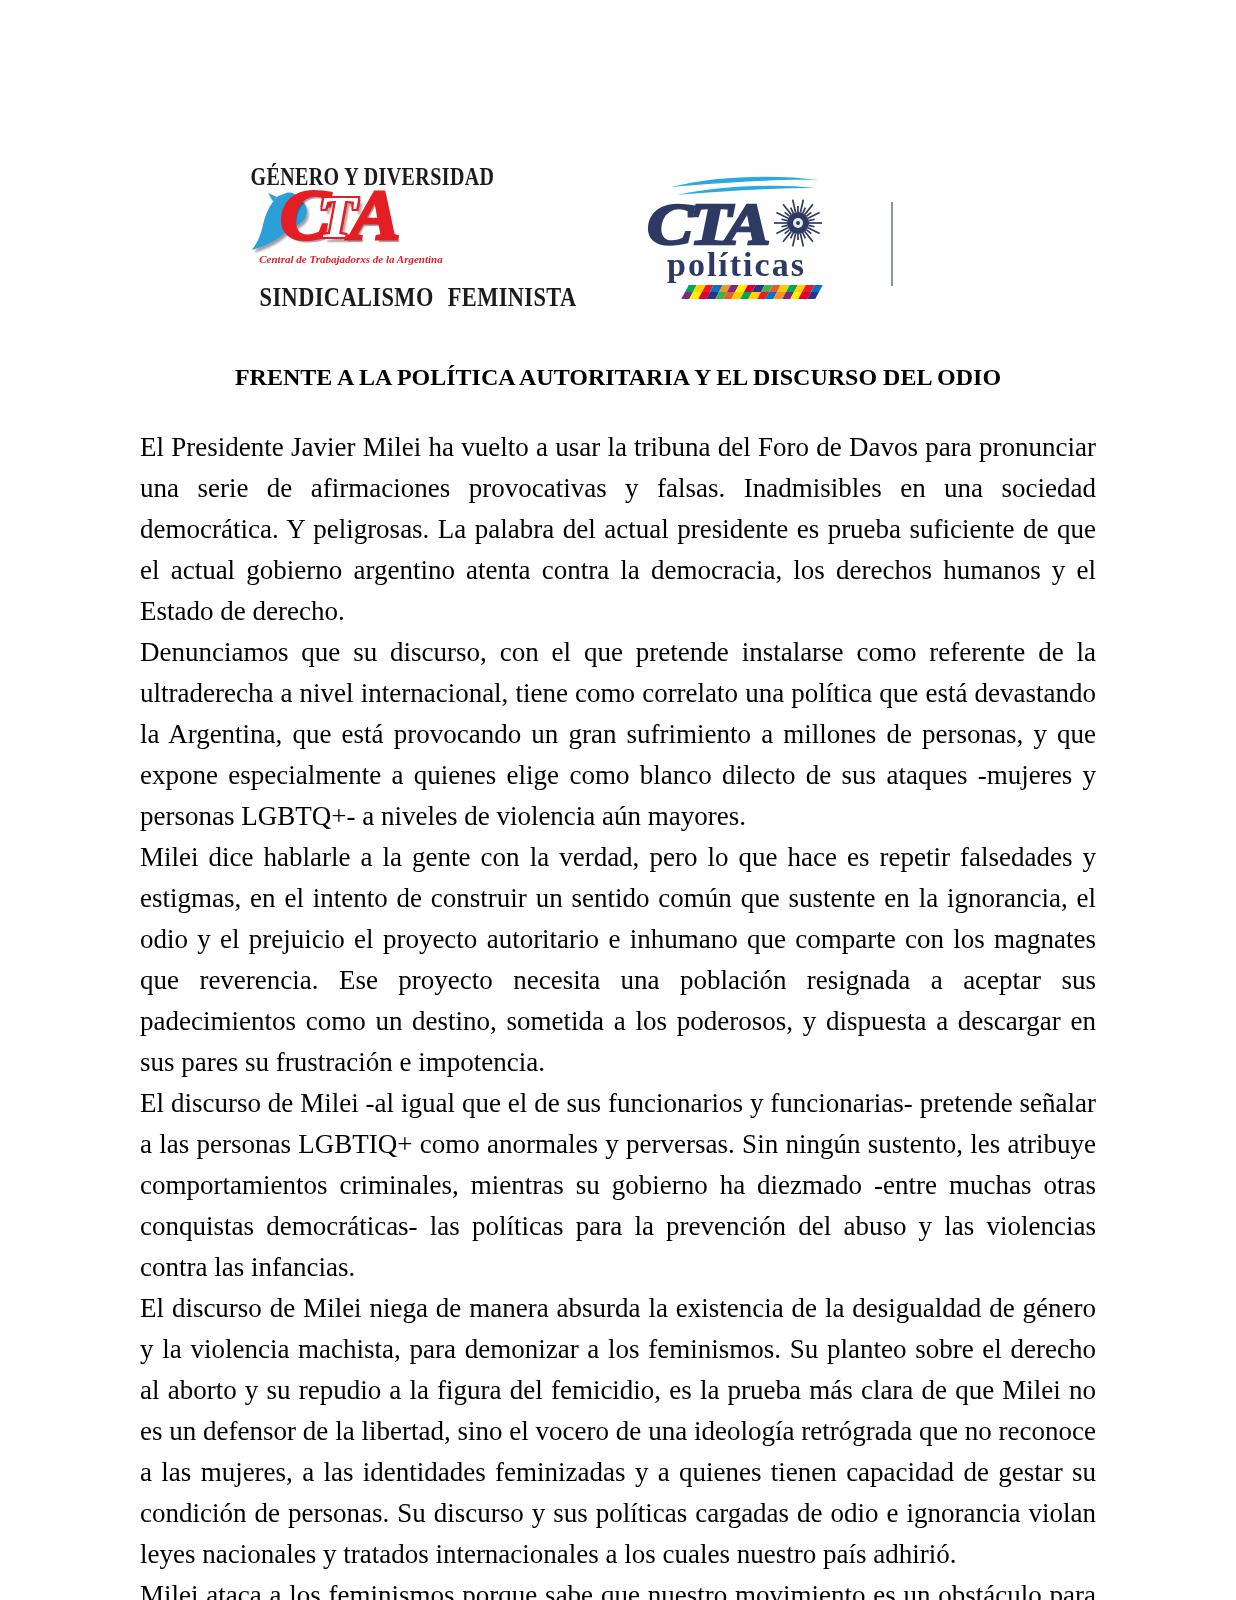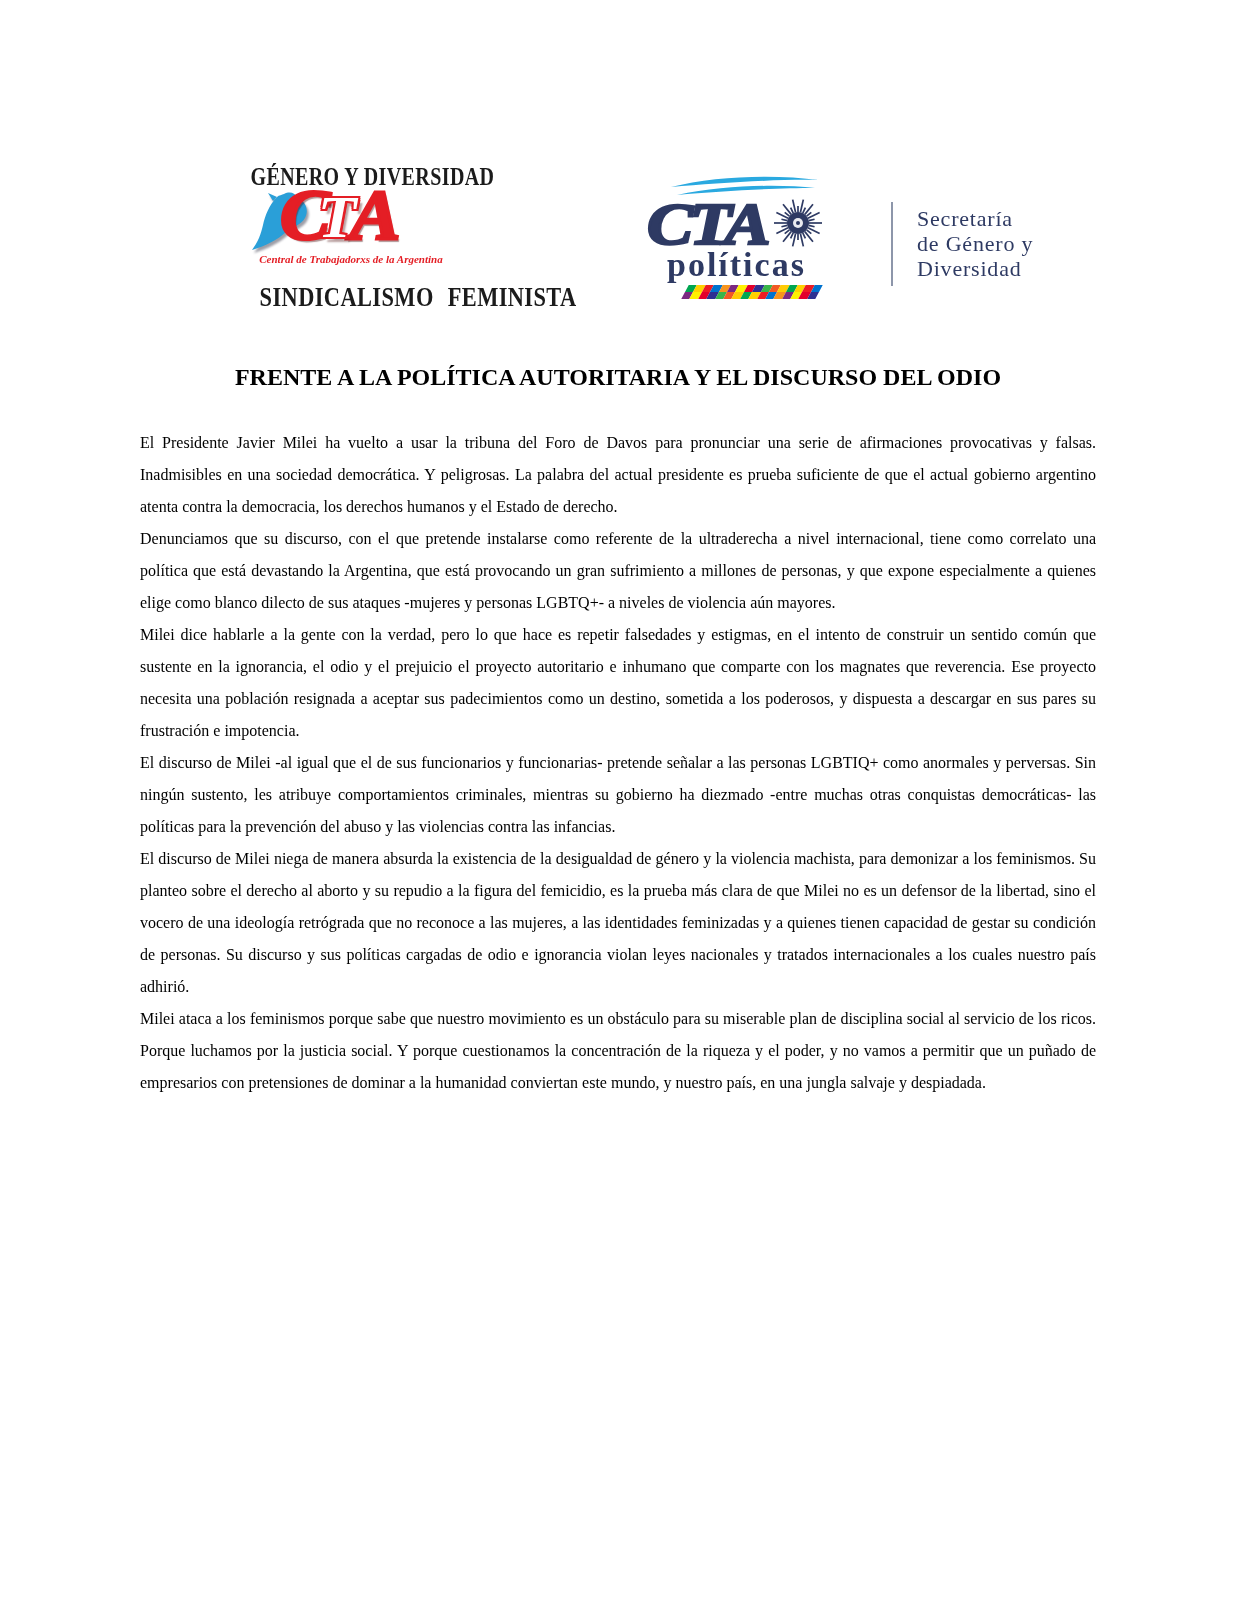--- a/index.html
+++ b/index.html
@@ -53,21 +53,21 @@
     grid-auto-rows:7px; transform:skewX(-28deg); }
   .stripe .cell { width:8.4px; height:7px; }
   .divider { width:2px; height:84px; background:#8d96aa; margin:26px 0 0 26px; }
   .secretaria { margin:30px 0 0 24px; color:#2e3a63; font-size:22px; line-height:25px;
     letter-spacing:0.8px; font-weight:400; }
 
   
   .content { position:absolute; left:140px; top:364px; width:956px; }
   .doc-title { margin:0 0 36px 0; font-size:24px; font-weight:700; text-align:center;
     letter-spacing:0; color:#000; }
-  .content p { margin:0; font-size:16px; line-height:32px; text-align:justify;
+  .content p { margin:0; font-size:27px; line-height:41px; text-align:justify;
     color:#000; }
 </style>
 </head>
 <body>
 
 <div class="page">
 
   <div class="logo-left">
     <div class="lg-top">
       <span>GÉNERO Y DIVERSIDAD</span>
@@ -163,25 +163,20 @@
           <span class="cell" style="background: rgb(237, 28, 36);"></span>
           <span class="cell" style="background: rgb(0, 114, 206);"></span>
           <span class="cell" style="background: rgb(247, 148, 29);"></span>
           <span class="cell" style="background: rgb(123, 41, 130);"></span>
           <span class="cell" style="background: rgb(255, 242, 0);"></span>
           <span class="cell" style="background: rgb(228, 0, 43);"></span>
           <span class="cell" style="background: rgb(46, 49, 146);"></span>
         </div>
     </div>
     <div class="divider"></div>
-    <div class="secretaria">
-      <div>Secretaría</div>
-      <div>de Género y</div>
-      <div>Diversidad</div>
-    </div>
   </div>
 
   <main class="content">
     <h1 class="doc-title">FRENTE A LA POLÍTICA AUTORITARIA Y EL DISCURSO DEL ODIO</h1>
     <div id="paragraphs">
         <p>El Presidente Javier Milei ha vuelto a usar la tribuna del Foro de Davos para pronunciar una serie de afirmaciones provocativas y falsas. Inadmisibles en una sociedad democrática. Y peligrosas. La palabra del actual presidente es prueba suficiente de que el actual gobierno argentino atenta contra la democracia, los derechos humanos y el Estado de derecho.</p>
         <p>Denunciamos que su discurso, con el que pretende instalarse como referente de la ultraderecha a nivel internacional, tiene como correlato una política que está devastando la Argentina, que está provocando un gran sufrimiento a millones de personas, y que expone especialmente a quienes elige como blanco dilecto de sus ataques -mujeres y personas LGBTQ+- a niveles de violencia aún mayores.</p>
         <p>Milei dice hablarle a la gente con la verdad, pero lo que hace es repetir falsedades y estigmas, en el intento de construir un sentido común que sustente en la ignorancia, el odio y el prejuicio el proyecto autoritario e inhumano que comparte con los magnates que reverencia. Ese proyecto necesita una población resignada a aceptar sus padecimientos como un destino, sometida a los poderosos, y dispuesta a descargar en sus pares su frustración e impotencia.</p>
         <p>El discurso de Milei -al igual que el de sus funcionarios y funcionarias- pretende señalar a las personas LGBTIQ+ como anormales y perversas. Sin ningún sustento, les atribuye comportamientos criminales, mientras su gobierno ha diezmado -entre muchas otras conquistas democráticas- las políticas para la prevención del abuso y las violencias contra las infancias.</p>
         <p>El discurso de Milei niega de manera absurda la existencia de la desigualdad de género y la violencia machista, para demonizar a los feminismos. Su planteo sobre el derecho al aborto y su repudio a la figura del femicidio, es la prueba más clara de que Milei no es un defensor de la libertad, sino el vocero de una ideología retrógrada que no reconoce a las mujeres, a las identidades feminizadas y a quienes tienen capacidad de gestar su condición de personas. Su discurso y sus políticas cargadas de odio e ignorancia violan leyes nacionales y tratados internacionales a los cuales nuestro país adhirió.</p>

